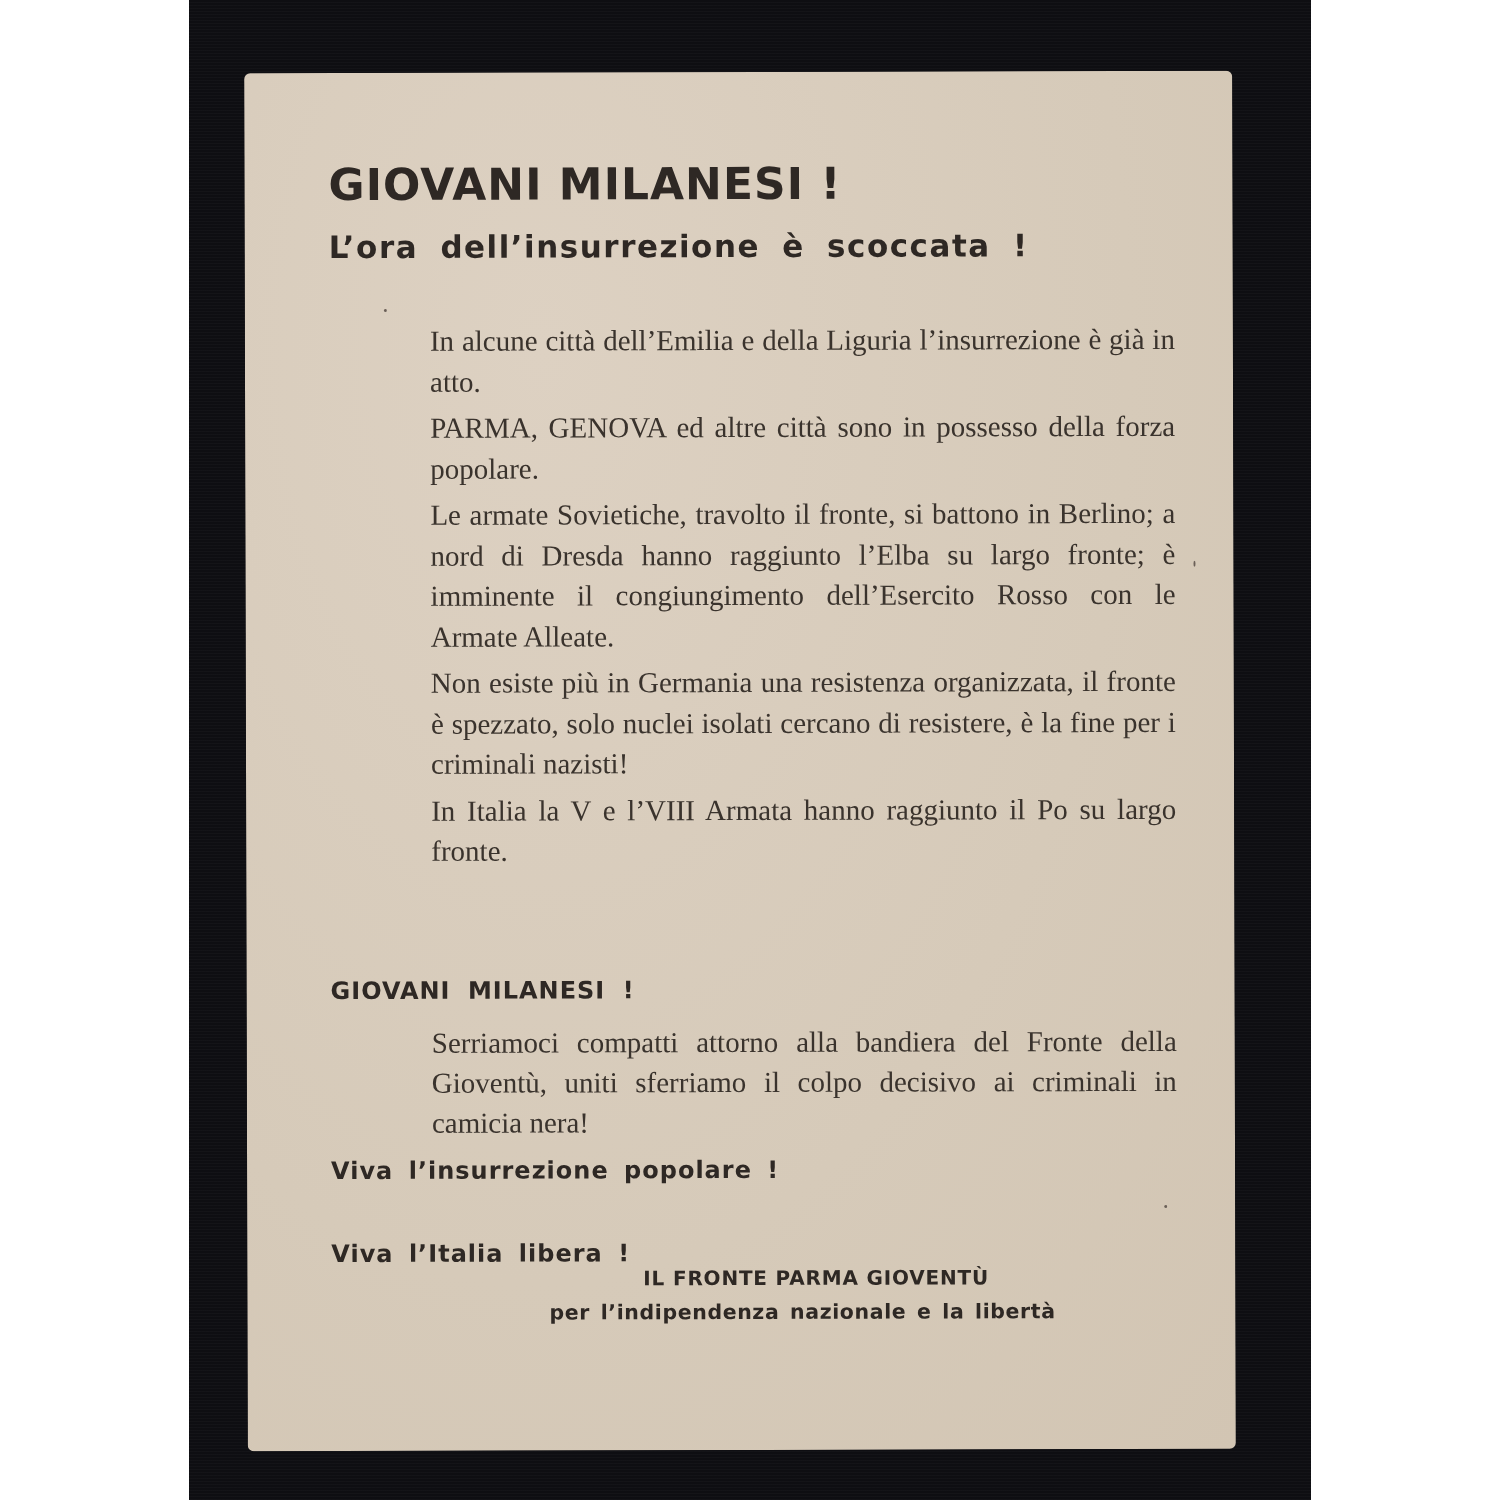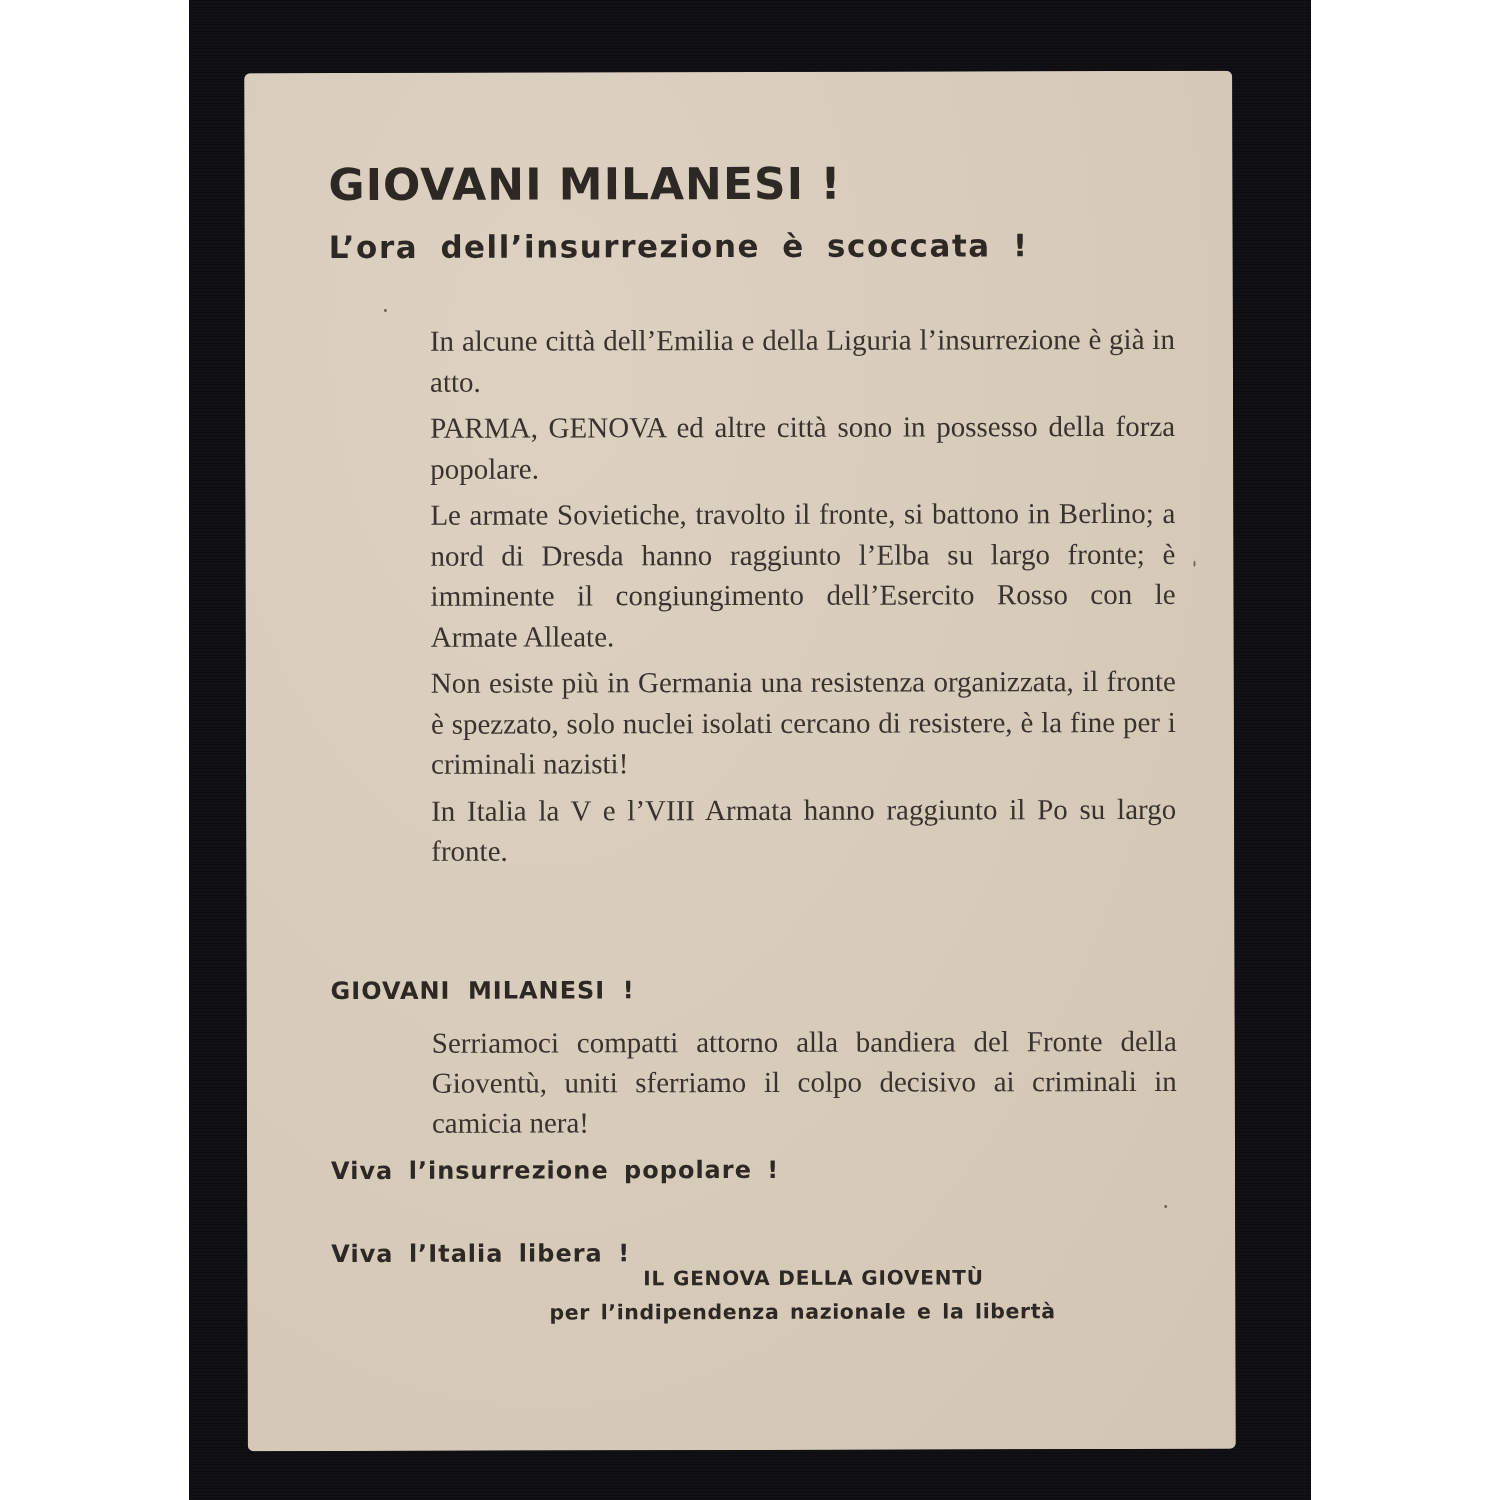--- a/index.html
+++ b/index.html
@@ -44,19 +44,19 @@
 
   <div class="h2 sans">GIOVANI MILANESI !</div>
 
   <div class="body2 serif">
     <p>Serriamoci compatti attorno alla bandiera del Fronte della Gioventù, uniti sferriamo il colpo decisivo ai criminali in camicia nera!</p>
   </div>
 
   <div class="viva viva1 sans">Viva l’insurrezione popolare !</div>
   <div class="viva viva2 sans">Viva l’Italia libera !</div>
 
-  <div class="sig1 sans">IL GENOVA DELLA GIOVENTÙ</div>
+  <div class="sig1 sans">IL FRONTE PARMA GIOVENTÙ</div>
   <div class="sig2 sans">per l’indipendenza nazionale e la libertà</div>
 
   <div class="speck" style="left:139px;top:236px;"></div>
   <div class="speck" style="left:948px;top:490px;width:2px;height:6px;"></div>
   <div class="speck" style="left:917px;top:1134px;"></div>
 </div>
 
 </body></html>

